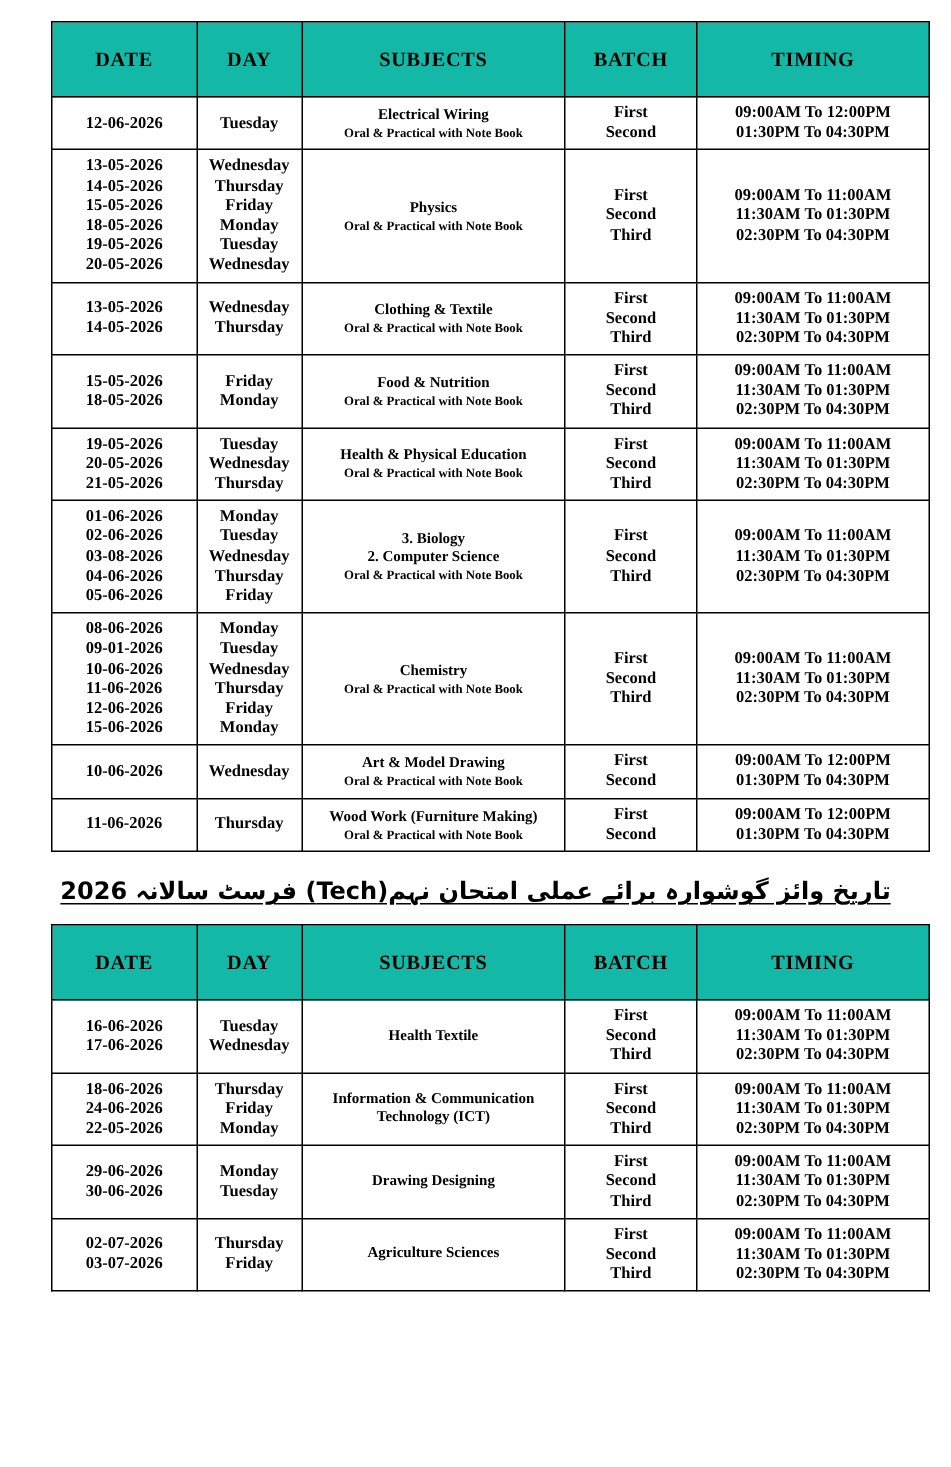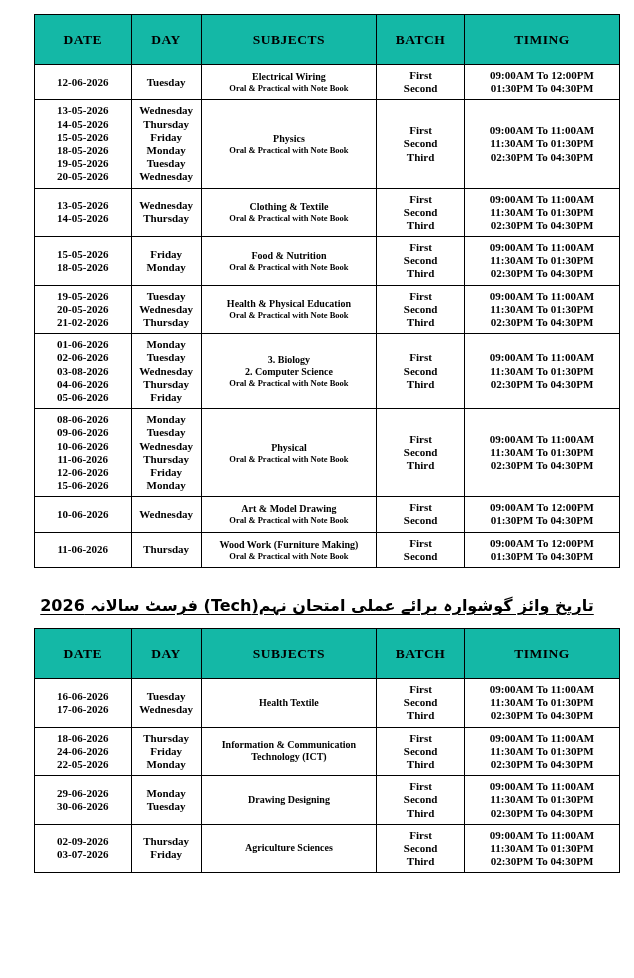--- a/index.html
+++ b/index.html
@@ -18,21 +18,21 @@
     direction: rtl;
     text-align: center;
     font-family: "DejaVu Sans", sans-serif;
     font-weight: bold;
     font-size: 16px;
     text-decoration: underline;
     text-underline-offset: 3px;
     margin: 6px 20px 10px 20px;
     line-height: 1.5;
   }
-  .urdu-title.second { margin-top: 26px; }
+  .urdu-title.second { margin-top: 14px; }
 
   
   table.sched {
     border-collapse: collapse;
     margin: 0 14px 0 34px;
     width: 586px;
     table-layout: fixed;
   }
   table.sched, table.sched th, table.sched td {
     border: 1.5px solid #000;
@@ -183,21 +183,21 @@
           <td>
             <div class="cell-line">09:00AM To 11:00AM</div>
             <div class="cell-line">11:30AM To 01:30PM</div>
             <div class="cell-line">02:30PM To 04:30PM</div>
           </td>
         </tr>
         <tr>
           <td>
             <div class="cell-line">19-05-2026</div>
             <div class="cell-line">20-05-2026</div>
-            <div class="cell-line">21-02-2026</div>
+            <div class="cell-line">21-05-2026</div>
           </td>
           <td>
             <div class="cell-line">Tuesday</div>
             <div class="cell-line">Wednesday</div>
             <div class="cell-line">Thursday</div>
           </td>
           <td>
             <div class="cell-line subject-line">Health &amp; Physical Education</div>
             <div class="cell-line subject-note">Oral &amp; Practical with Note Book</div>
           </td>
@@ -239,36 +239,36 @@
           </td>
           <td>
             <div class="cell-line">09:00AM To 11:00AM</div>
             <div class="cell-line">11:30AM To 01:30PM</div>
             <div class="cell-line">02:30PM To 04:30PM</div>
           </td>
         </tr>
         <tr>
           <td>
             <div class="cell-line">08-06-2026</div>
-            <div class="cell-line">09-06-2026</div>
+            <div class="cell-line">09-01-2026</div>
             <div class="cell-line">10-06-2026</div>
             <div class="cell-line">11-06-2026</div>
             <div class="cell-line">12-06-2026</div>
             <div class="cell-line">15-06-2026</div>
           </td>
           <td>
             <div class="cell-line">Monday</div>
             <div class="cell-line">Tuesday</div>
             <div class="cell-line">Wednesday</div>
             <div class="cell-line">Thursday</div>
             <div class="cell-line">Friday</div>
             <div class="cell-line">Monday</div>
           </td>
           <td>
-            <div class="cell-line subject-line">Physical</div>
+            <div class="cell-line subject-line">Chemistry</div>
             <div class="cell-line subject-note">Oral &amp; Practical with Note Book</div>
           </td>
           <td>
             <div class="cell-line">First</div>
             <div class="cell-line">Second</div>
             <div class="cell-line">Third</div>
           </td>
           <td>
             <div class="cell-line">09:00AM To 11:00AM</div>
             <div class="cell-line">11:30AM To 01:30PM</div>
@@ -405,21 +405,21 @@
             <div class="cell-line">Third</div>
           </td>
           <td>
             <div class="cell-line">09:00AM To 11:00AM</div>
             <div class="cell-line">11:30AM To 01:30PM</div>
             <div class="cell-line">02:30PM To 04:30PM</div>
           </td>
         </tr>
         <tr>
           <td>
-            <div class="cell-line">02-09-2026</div>
+            <div class="cell-line">02-07-2026</div>
             <div class="cell-line">03-07-2026</div>
           </td>
           <td>
             <div class="cell-line">Thursday</div>
             <div class="cell-line">Friday</div>
           </td>
           <td>
             <div class="cell-line subject-line">Agriculture Sciences</div>
           </td>
           <td>

